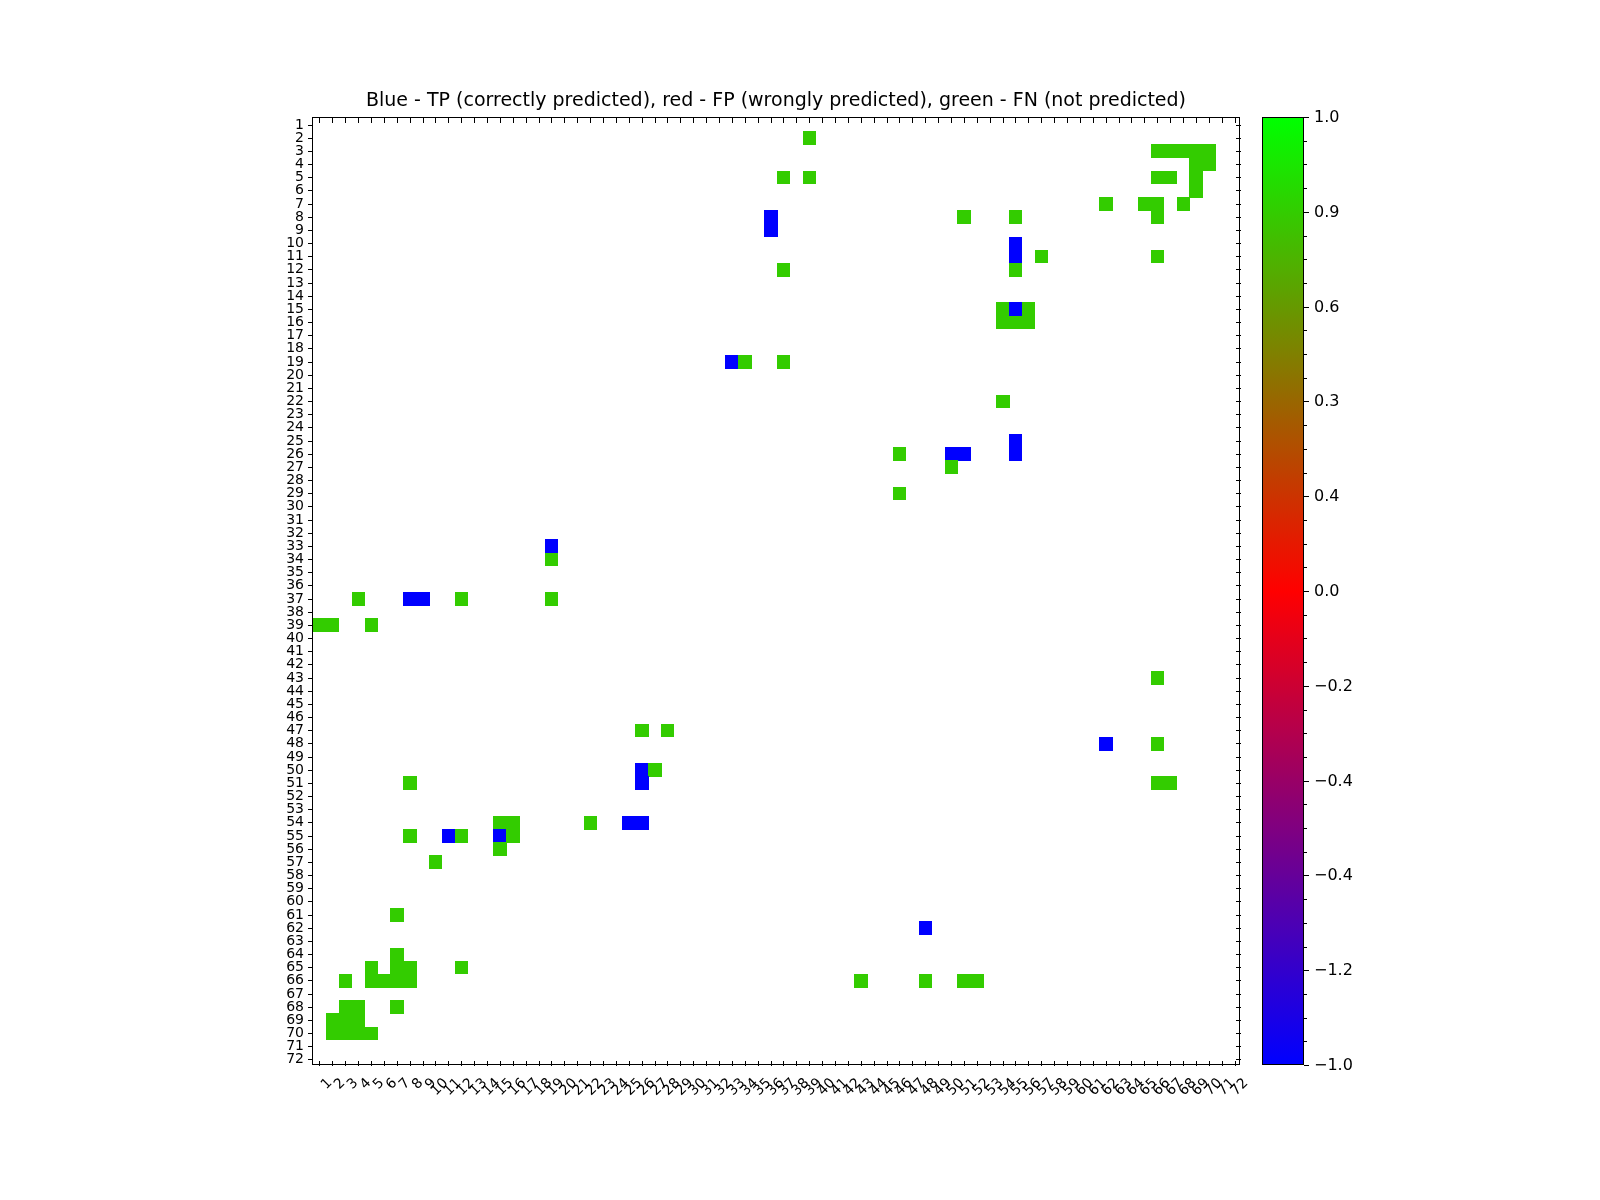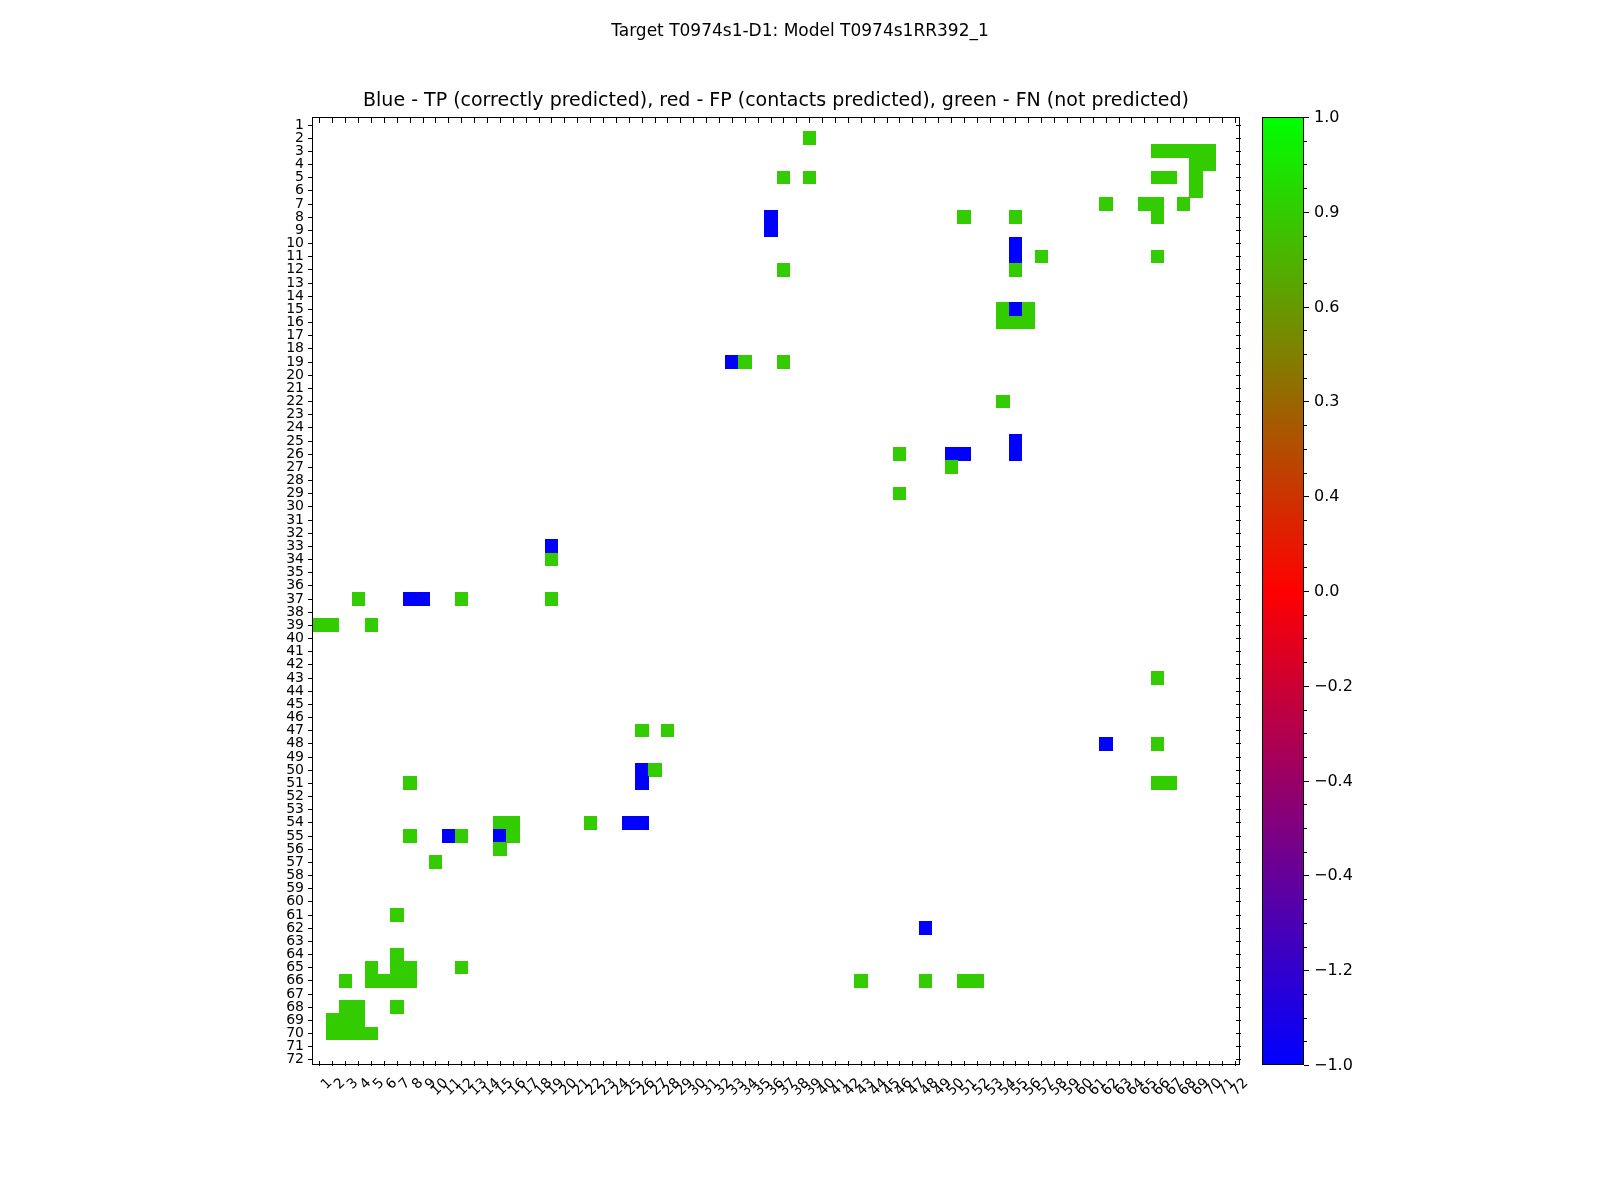--- a/index.html
+++ b/index.html
@@ -76,24 +76,23 @@
   .cbticks .tkm{position:absolute;left:0;width:3px;height:1px;background:#000;}
   .cbticks .lbl{position:absolute;left:10px;color:#000;font-size:16px;
     line-height:16px;transform:translateY(-50%);white-space:nowrap;}
 </style>
 </head>
 <body>
 
 <div id="figure">
 
   <div id="suptitle">
-    <span class="l1">Target T0974s1-D1: Model T0974s1RR392_1</span>
   </div>
 
-  <div id="axtitle">Blue - TP (correctly predicted), red - FP (contacts predicted), green - FN (not predicted)</div>
+  <div id="axtitle">Blue - TP (correctly predicted), red - FP (wrongly predicted), green - FN (not predicted)</div>
 
   <div id="ylabels">
       <span style="top: 6.58333px;">1</span>
       <span style="top: 19.75px;">2</span>
       <span style="top: 32.9167px;">3</span>
       <span style="top: 46.0833px;">4</span>
       <span style="top: 59.25px;">5</span>
       <span style="top: 72.4167px;">6</span>
       <span style="top: 85.5833px;">7</span>
       <span style="top: 98.75px;">8</span>

